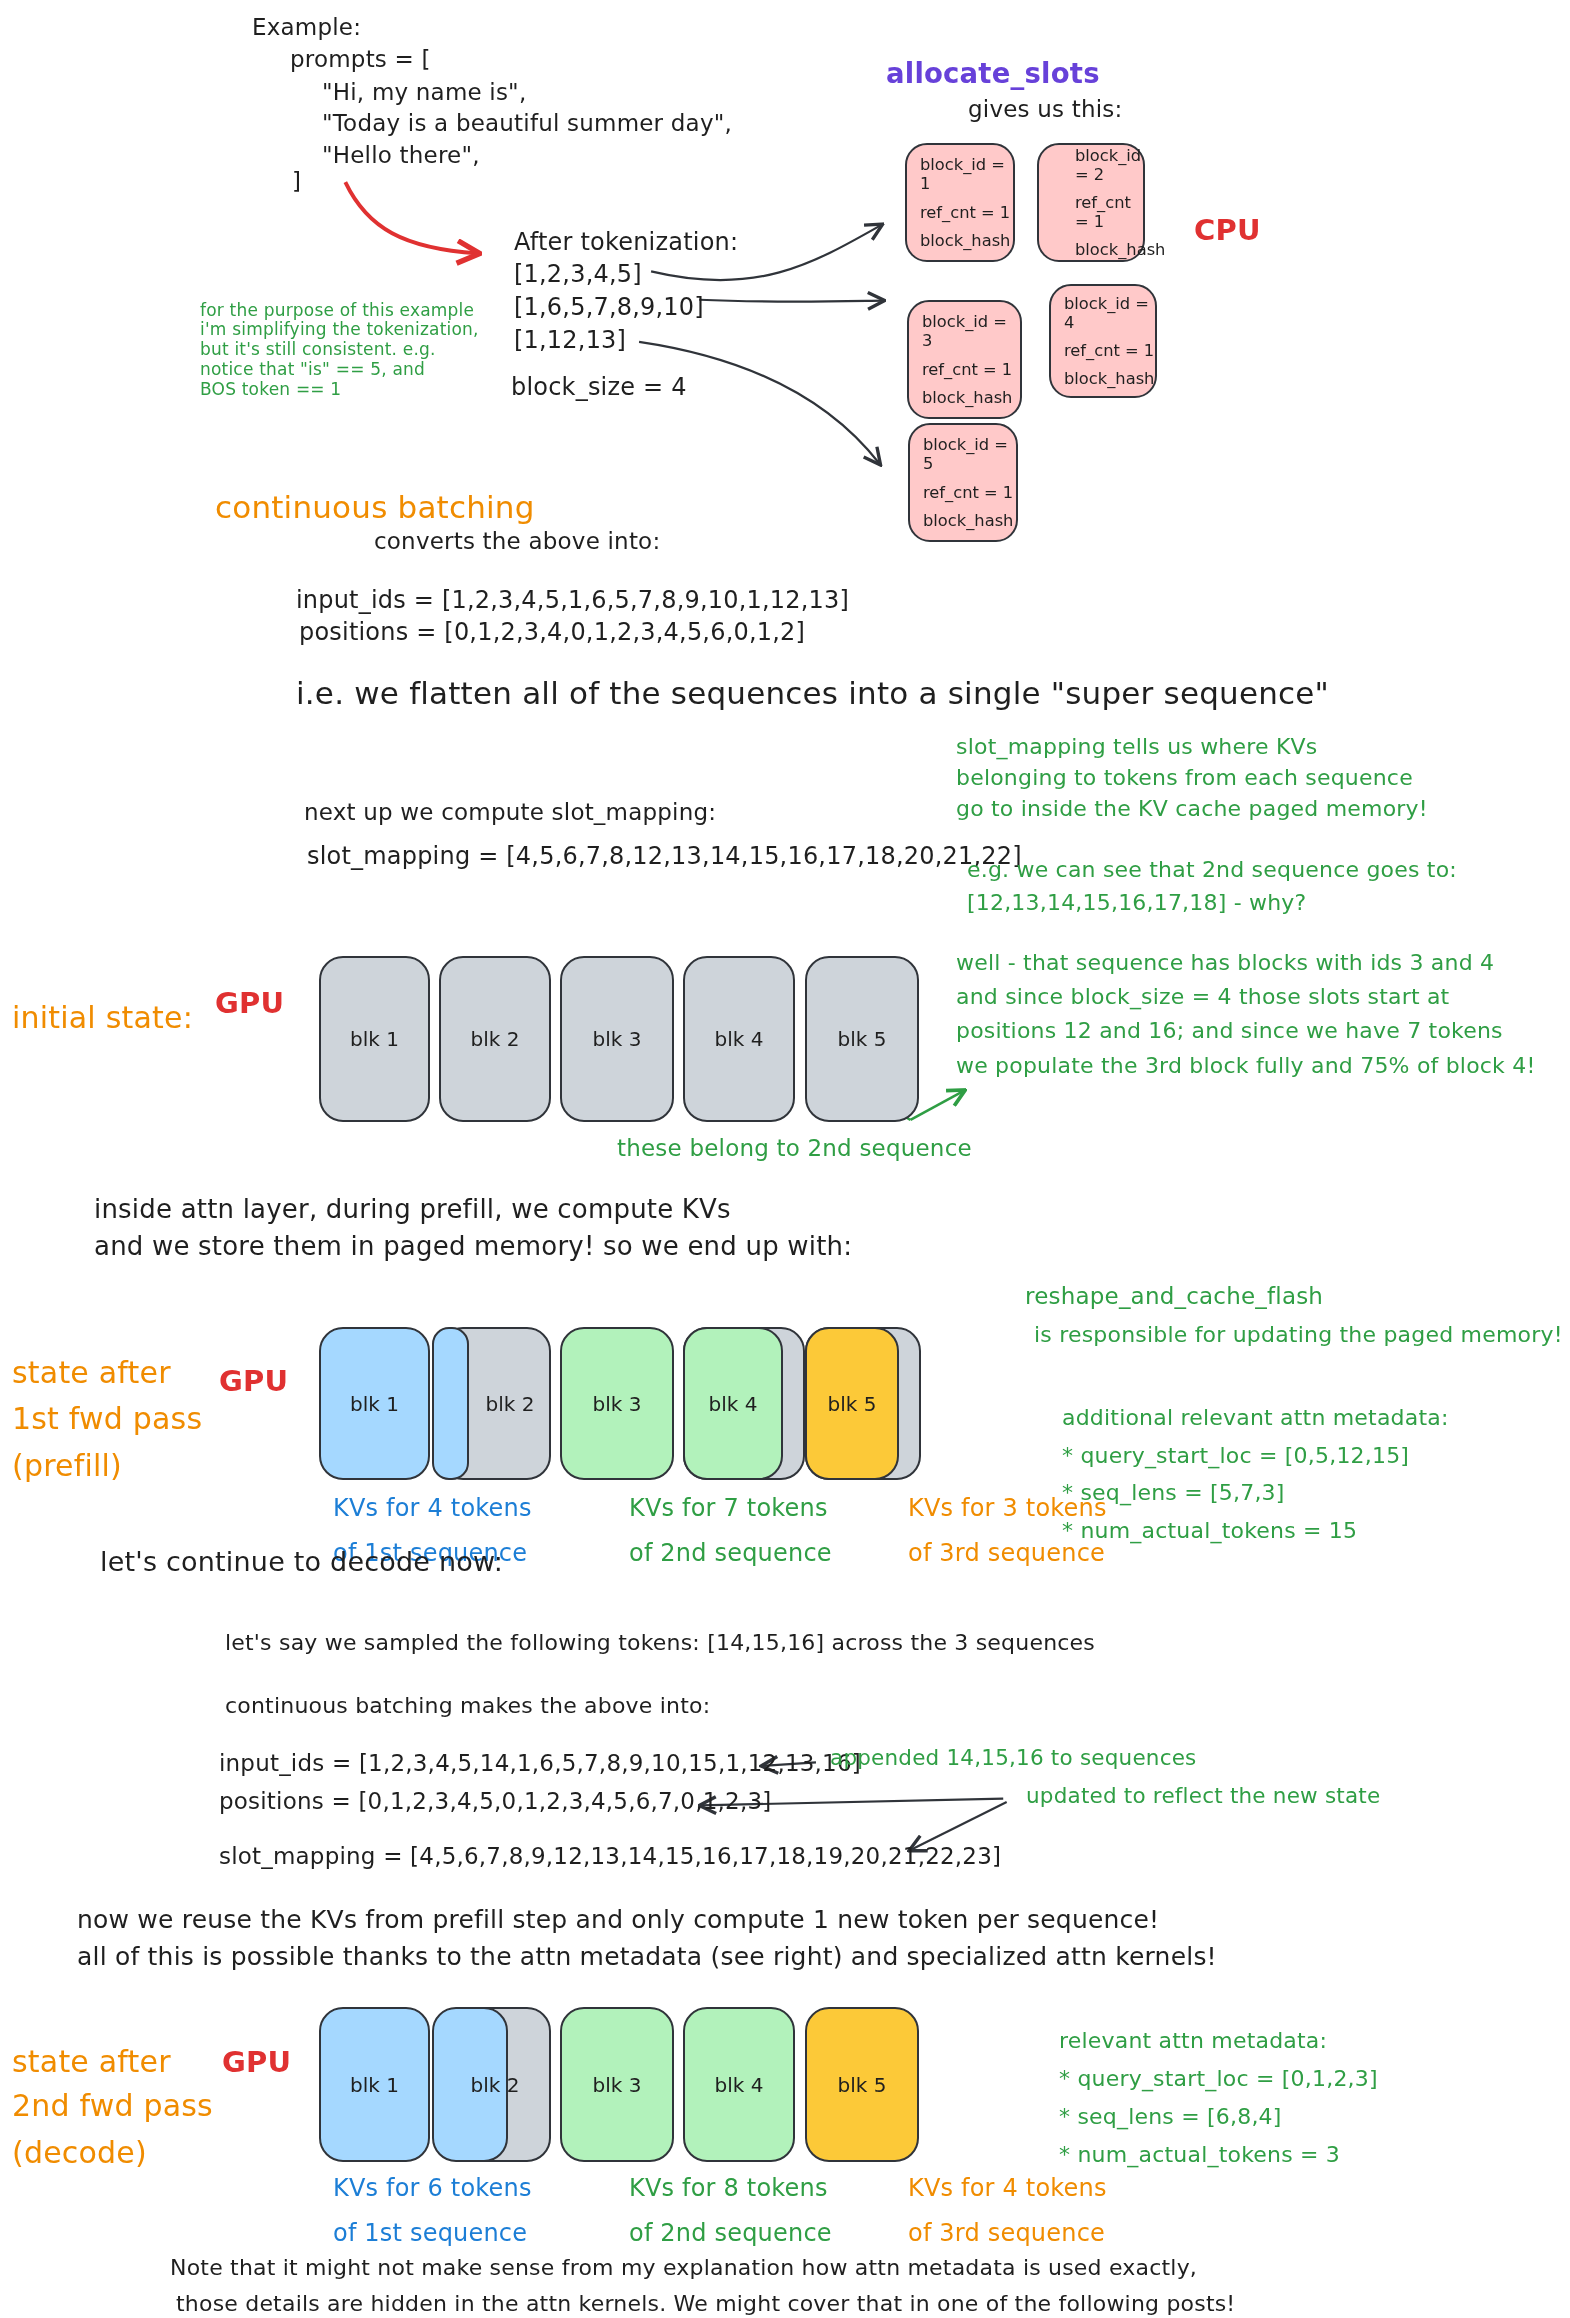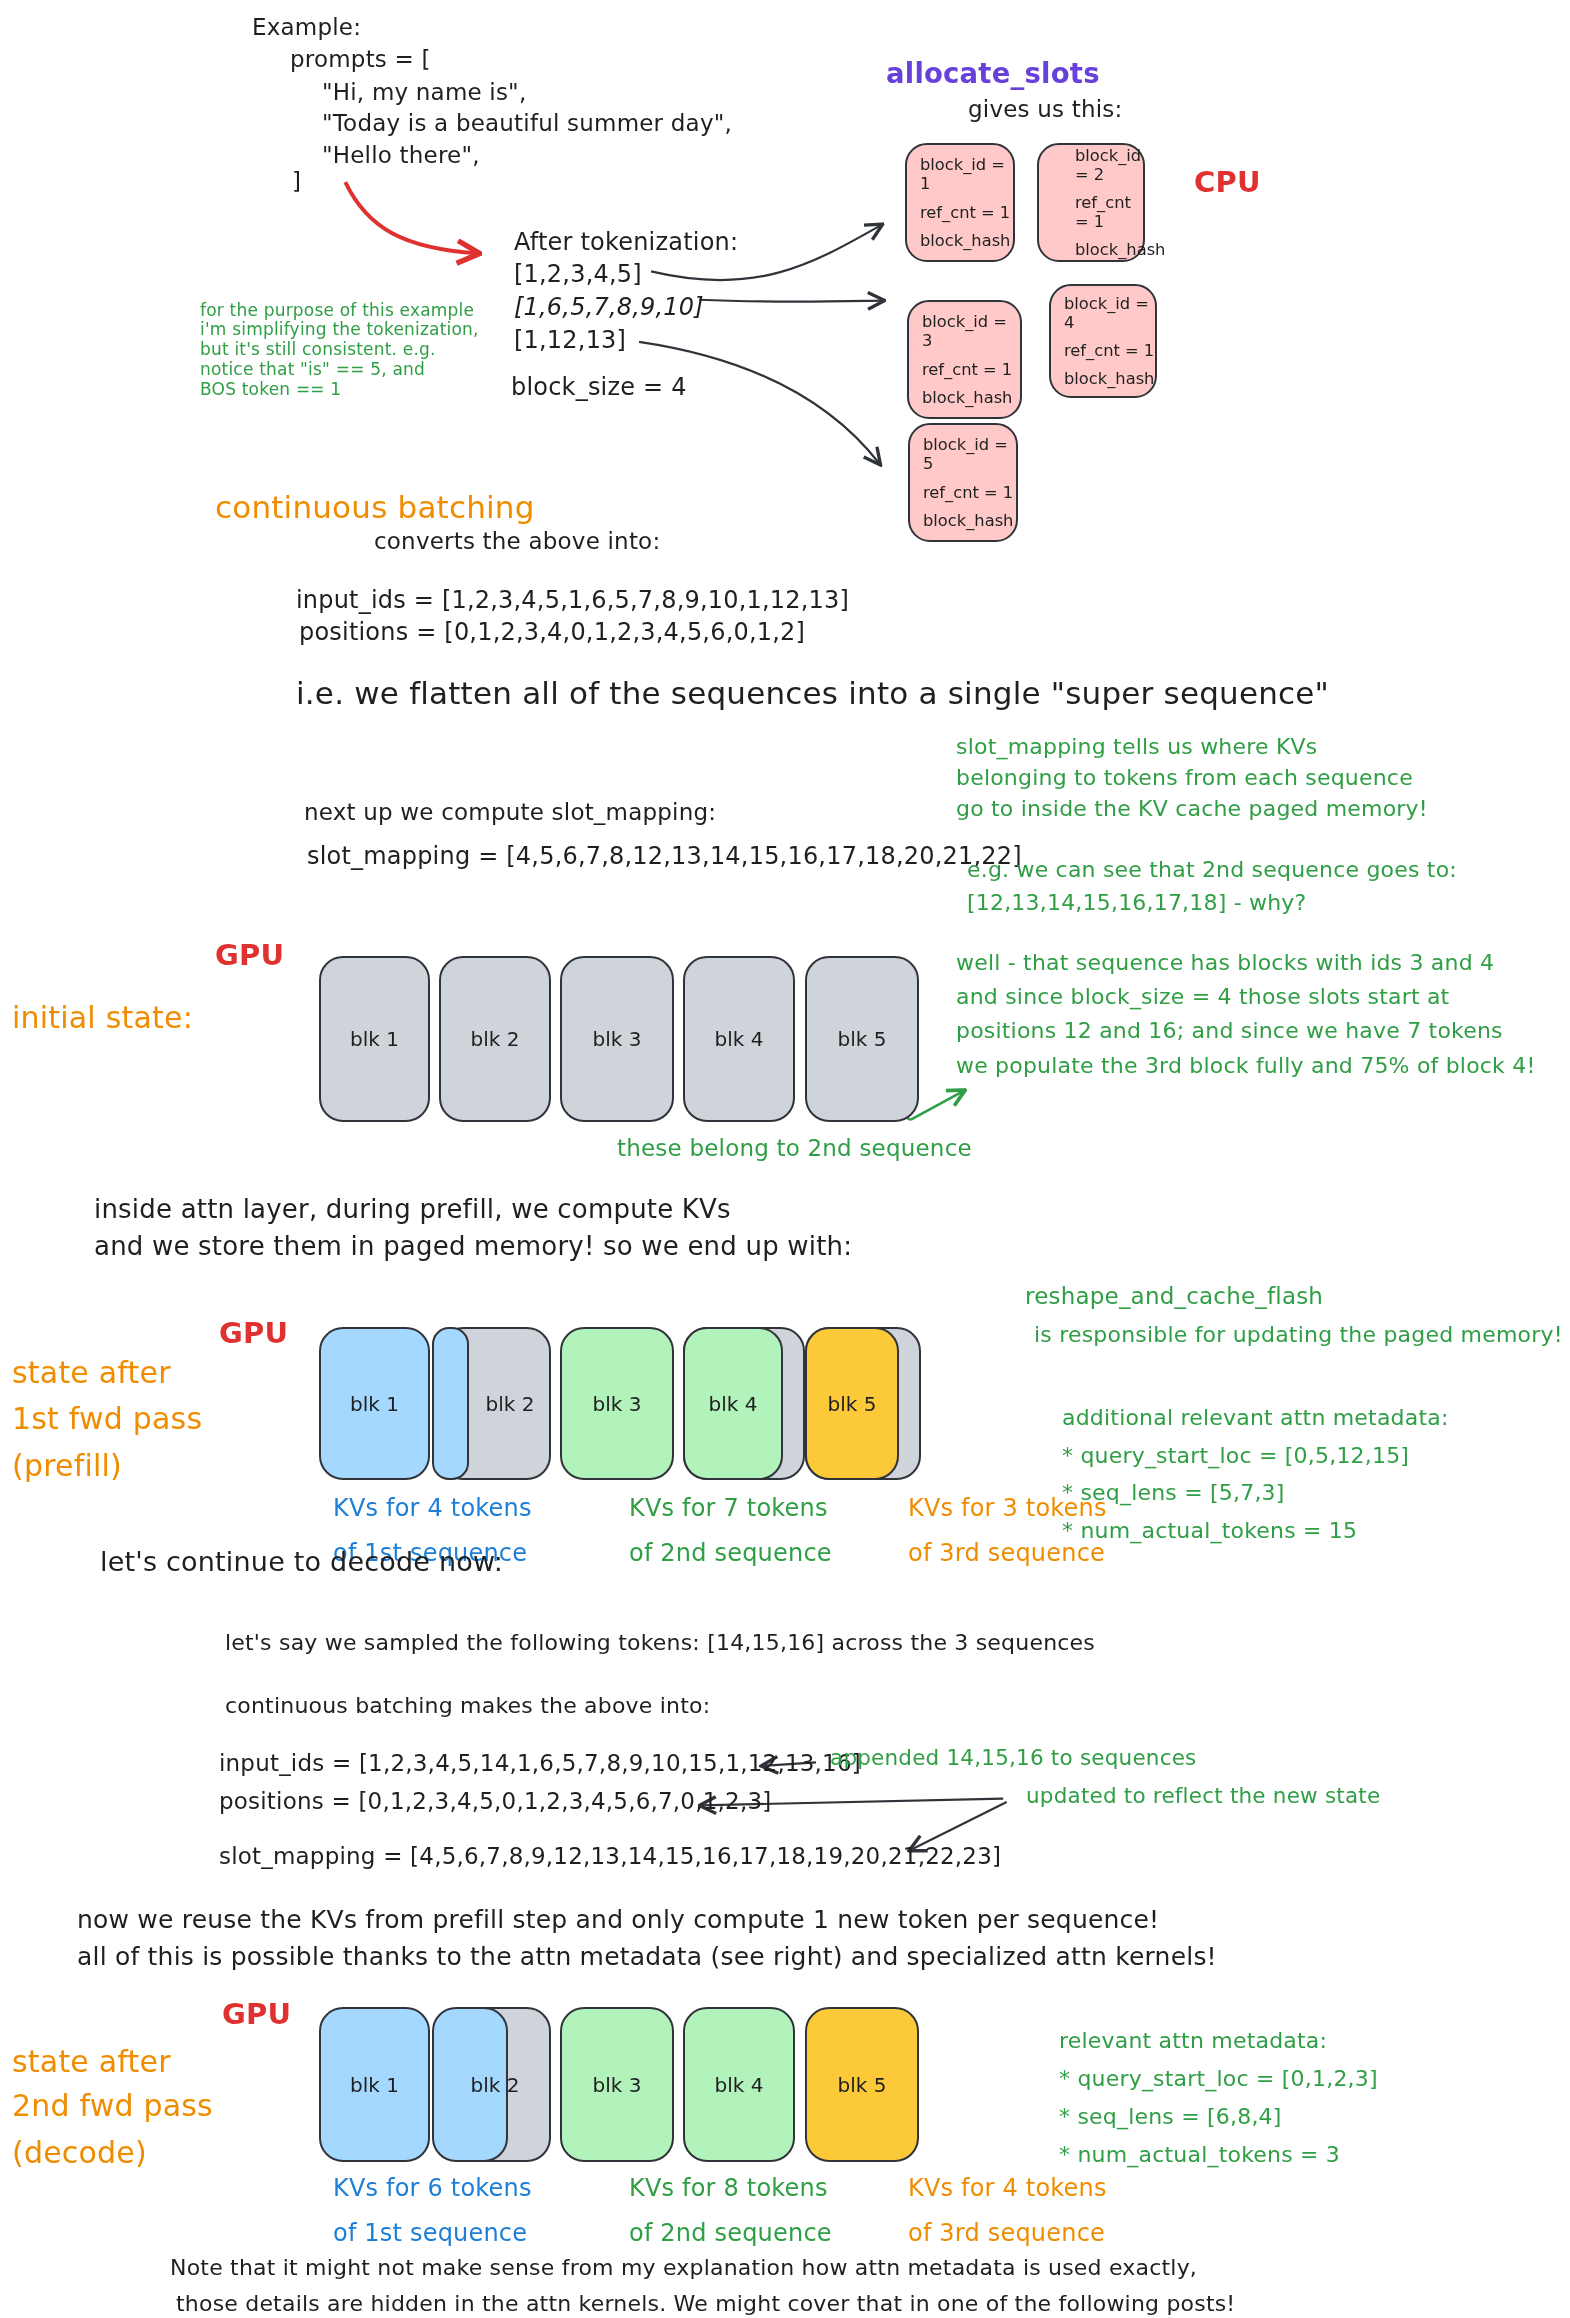--- a/index.html
+++ b/index.html
@@ -5,21 +5,21 @@
   * { margin:0; padding:0; box-sizing:border-box; }
   html,body { background:#ffffff; }
   .canvas{
     position:relative; width:1571px; height:2319px; background:#ffffff;
     font-family:"DejaVu Sans", sans-serif; overflow:hidden;
     --ink:#1f1f1f; --green:#2f9e44; --orange:#f08c00; --red:#e03131;
     --purple:#6741d9; --blue:#1c7ed6; --pink:#ffc9c9; --grayb:#ced4da;
     --blueb:#a5d8ff; --greenb:#b2f2bb; --yellowb:#fcc938;
   }
   .txt{ position:absolute; white-space:pre; color:var(--ink); z-index:2; letter-spacing:0.2px;}
-  .green{ color:var(--green);} .orange{ color:var(--orange);} .red{ color:var(--red);}
+  .green{ color:var(--green);} .orange{ color:var(--orange);} .red{ color:var(--red);margin-top:48px;}
   .purple{ color:var(--purple);} .blue{ color:var(--blue);}
   .pblock{
     position:absolute; background:var(--pink); border:2.6px solid #30343a; border-radius:22px;
     display:flex; flex-direction:column; justify-content:center; gap:9.4px; padding-left:13px;
     font-size:16.3px; color:#1f1f1f; z-index:2;
   }
   .blk{
     position:absolute; border:2.6px solid #30343a; border-radius:24px;
     display:flex; align-items:center; justify-content:center;
     font-size:20px; color:#1f1f1f; z-index:1;
@@ -93,21 +93,21 @@
     <span>block_hash</span>
   </div>
   <div class="pblock" style="left:908px; top:423px; width:110px; height:119px;">
     <span>block_id = 5</span>
     <span>ref_cnt = 1</span>
     <span>block_hash</span>
   </div>
 
   <div class="txt" style="left:514px; top:228px; font-size:24px;">After tokenization:</div>
   <div class="txt" style="left:514px; top:260px; font-size:24px;">[1,2,3,4,5]</div>
-  <div class="txt" style="left:514px; top:293px; font-size:24px;font-style:italic;">[1,6,5,7,8,9,10]</div>
+  <div class="txt" style="left:514px; top:293px; font-size:24px;">[1,6,5,7,8,9,10]</div>
   <div class="txt" style="left:514px; top:326px; font-size:24px;">[1,12,13]</div>
   <div class="txt" style="left:511px; top:373px; font-size:24px;">block_size = 4</div>
 
   <div class="txt green" style="left:200px; top:300px; font-size:17px;">for the purpose of this example</div>
   <div class="txt green" style="left:200px; top:319px; font-size:17px;">i'm simplifying the tokenization,</div>
   <div class="txt green" style="left:200px; top:339px; font-size:17px;">but it's still consistent. e.g.</div>
   <div class="txt green" style="left:200px; top:359px; font-size:17px;">notice that "is" == 5, and</div>
   <div class="txt green" style="left:200px; top:379px; font-size:17px;">BOS token == 1</div>
 
   <div class="txt orange" style="left:215px; top:489px; font-size:31px;">continuous batching</div>

